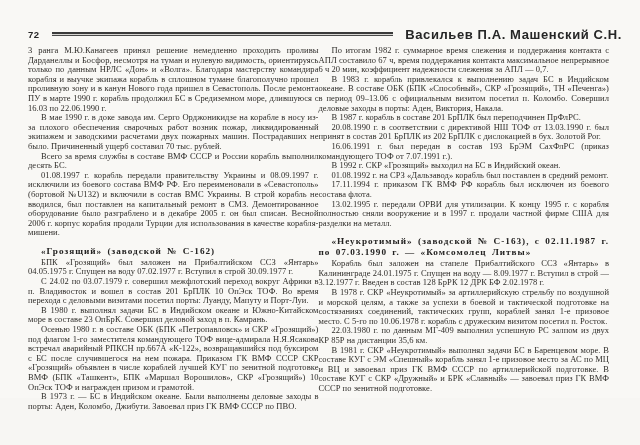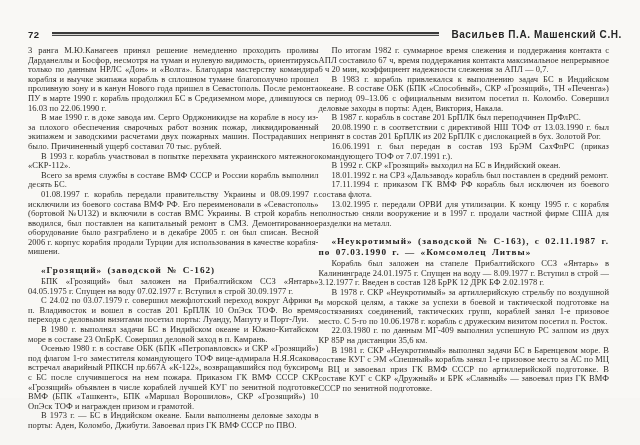--- a/index.html
+++ b/index.html
@@ -35,21 +35,21 @@
   .rule{
     flex:1 1 auto;
     height:1.5px;
     border-top:2px solid #3a3a3a;
     border-bottom:1.2px solid #4a4a4a;
     background:#d8d7d3;
     margin:0 4px;
   }
   .running-title{
     flex:0 0 auto;
-    font-size:10px;
+    font-size:13px;
     letter-spacing:0.6px;
     color:#262626;
     white-space:nowrap;
   }
   
   .columns{
     display:flex;
     margin-top:6px;
   }
   .col{
@@ -86,39 +86,38 @@
     <span class="pagenum">72</span>
     <div class="rule"></div>
     <span class="running-title">Васильев П.А. Машенский С.Н.</span>
   </div>
 
   <div class="columns">
 
     <div class="col">
       <p class="para noindent">3 ранга М.Ю.Канагеев принял решение немедленно проходить проливы Дарданеллы и Босфор, несмотря на туман и нулевую видимость, ориентируясь только по данным НРЛС «Дон» и «Волга». Благодаря мастерству командира корабля и выучке экипажа корабль в сплошном тумане благополучно прошел проливную зону и в канун Нового года пришел в Севастополь. После ремонта ПУ в марте 1990 г. корабль продолжил БС в Средиземном море, длившуюся с 16.03 по 22.06.1990 г.</p>
       <p class="para">В мае 1990 г. в доке завода им. Серго Орджоникидзе на корабле в носу из-за плохого обеспечения сварочных работ возник пожар, ликвидированный экипажем и заводскими расчетами двух пожарных машин. Пострадавших не было. Причиненный ущерб составил 70 тыс. рублей.</p>
-      <p class="para">В 1993 г. корабль участвовал в попытке перехвата украинского мятежного «СКР-112».</p>
       <p class="para">Всего за время службы в составе ВМФ СССР и России корабль выполнил десять БС.</p>
       <p class="para">01.08.1997 г. корабль передали правительству Украины и 08.09.1997 г. исключили из боевого состава ВМФ РФ. Его переименовали в «Севастополь» (бортовой №U132) и включили в состав ВМС Украины. В строй корабль не вводился, был поставлен на капитальный ремонт в СМЗ. Демонтированное оборудование было разграблено и в декабре 2005 г. он был списан. Весной 2006 г. корпус корабля продали Турции для использования в качестве корабля-мишени.</p>
       <h3 class="heading">«Грозящий» (заводской № С-162)</h3>
       <p class="para">БПК «Грозящий» был заложен на Прибалтийском ССЗ «Янтарь» 04.05.1975 г. Спущен на воду 07.02.1977 г. Вступил в строй 30.09.1977 г.</p>
       <p class="para">С 24.02 по 03.07.1979 г. совершил межфлотский переход вокруг Африки в п. Владивосток и вошел в состав 201 БрПЛК 10 ОпЭск ТОФ. Во время перехода с деловыми визитами посетил порты: Луанду, Мапуту и Порт-Луи.</p>
       <p class="para">В 1980 г. выполнял задачи БС в Индийском океане и Южно-Китайском море в составе 23 ОпБрК. Совершил деловой заход в п. Камрань.</p>
       <p class="para">Осенью 1980 г. в составе ОБК (БПК «Петропавловск» и СКР «Грозящий») под флагом 1-го заместителя командующего ТОФ вице-адмирала Н.Я.Ясакова встречал аварийный РПКСН пр.667А «К-122», возвращавшийся под буксиром с БС после случившегося на нем пожара. Приказом ГК ВМФ СССР СКР «Грозящий» объявлен в числе кораблей лучшей КУГ по зенитной подготовке ВМФ (БПК «Ташкент», БПК «Маршал Ворошилов», СКР «Грозящий») 10 ОпЭск ТОФ и награжден призом и грамотой.</p>
       <p class="para">В 1973 г. — БС в Индийском океане. Были выполнены деловые заходы в порты: Аден, Коломбо, Джибути. Завоевал приз ГК ВМФ СССР по ПВО.</p>
     </div>
 
     <div class="col">
       <p class="para">По итогам 1982 г. суммарное время слежения и поддержания контакта с АПЛ составило 67 ч, время поддержания контакта максимальное непрерывное 6 ч 20 мин, коэффициент надежности слежения за АПЛ — 0,7.</p>
       <p class="para">В 1983 г. корабль привлекался к выполнению задач БС в Индийском океане. В составе ОБК (БПК «Способный», СКР «Грозящий», ТН «Печенга») в период 09–13.06 с официальным визитом посетил п. Коломбо. Совершил деловые заходы в порты: Аден, Виктория, Накала.</p>
       <p class="para">В 1987 г. корабль в составе 201 БрПЛК был переподчинен ПрФлРС.</p>
       <p class="para">20.08.1990 г. в соответствии с директивой НШ ТОФ от 13.03.1990 г. был принят в состав 201 БрПЛК из 202 БрПЛК с дислокацией в бух. Золотой Рог.</p>
       <p class="para">16.06.1991 г. был передан в состав 193 БрЭМ СахФлРС (приказ командующего ТОФ от 7.07.1991 г.).</p>
       <p class="para">В 1992 г. СКР «Грозящий» выходил на БС в Индийский океан.</p>
-      <p class="para">18.01.1992 г. на СРЗ «Дальзавод» корабль был поставлен в средний ремонт.</p>
+      <p class="para">01.08.1992 г. на СРЗ «Дальзавод» корабль был поставлен в средний ремонт.</p>
       <p class="para">17.11.1994 г. приказом ГК ВМФ РФ корабль был исключен из боевого состава флота.</p>
       <p class="para">13.02.1995 г. передали ОРВИ для утилизации. К концу 1995 г. с корабля полностью сняли вооружение и в 1997 г. продали частной фирме США для разделки на металл.</p>
       <h3 class="heading">«Неукротимый» (заводской № С-163), с 02.11.1987 г. по 07.03.1990 г. — «Комсомолец Литвы»</h3>
       <p class="para">Корабль был заложен на стапеле Прибалтийского ССЗ «Янтарь» в Калининграде 24.01.1975 г. Спущен на воду — 8.09.1977 г. Вступил в строй — 3.12.1977 г. Введен в состав 128 БрРК 12 ДРК БФ 2.02.1978 г.</p>
       <p class="para">В 1978 г. СКР «Неукротимый» за артиллерийскую стрельбу по воздушной и морской целям, а также за успехи в боевой и тактической подготовке на состязаниях соединений, тактических групп, кораблей занял 1-е призовое место. С 5-го по 10.06.1978 г. корабль с дружеским визитом посетил п. Росток.</p>
       <p class="para">22.03.1980 г. по данным МГ-409 выполнил успешную РС залпом из двух КР 85Р на дистанции 35,6 км.</p>
       <p class="para">В 1981 г. СКР «Неукротимый» выполнял задачи БС в Баренцевом море. В составе КУГ с ЭМ «Спешный» корабль занял 1-е призовое место за АС по МЦ и ВЦ и завоевал приз ГК ВМФ СССР по артиллерийской подготовке. В составе КУГ с СКР «Дружный» и БРК «Славный» — завоевал приз ГК ВМФ СССР по зенитной подготовке.</p>
     </div>
 
   </div>

